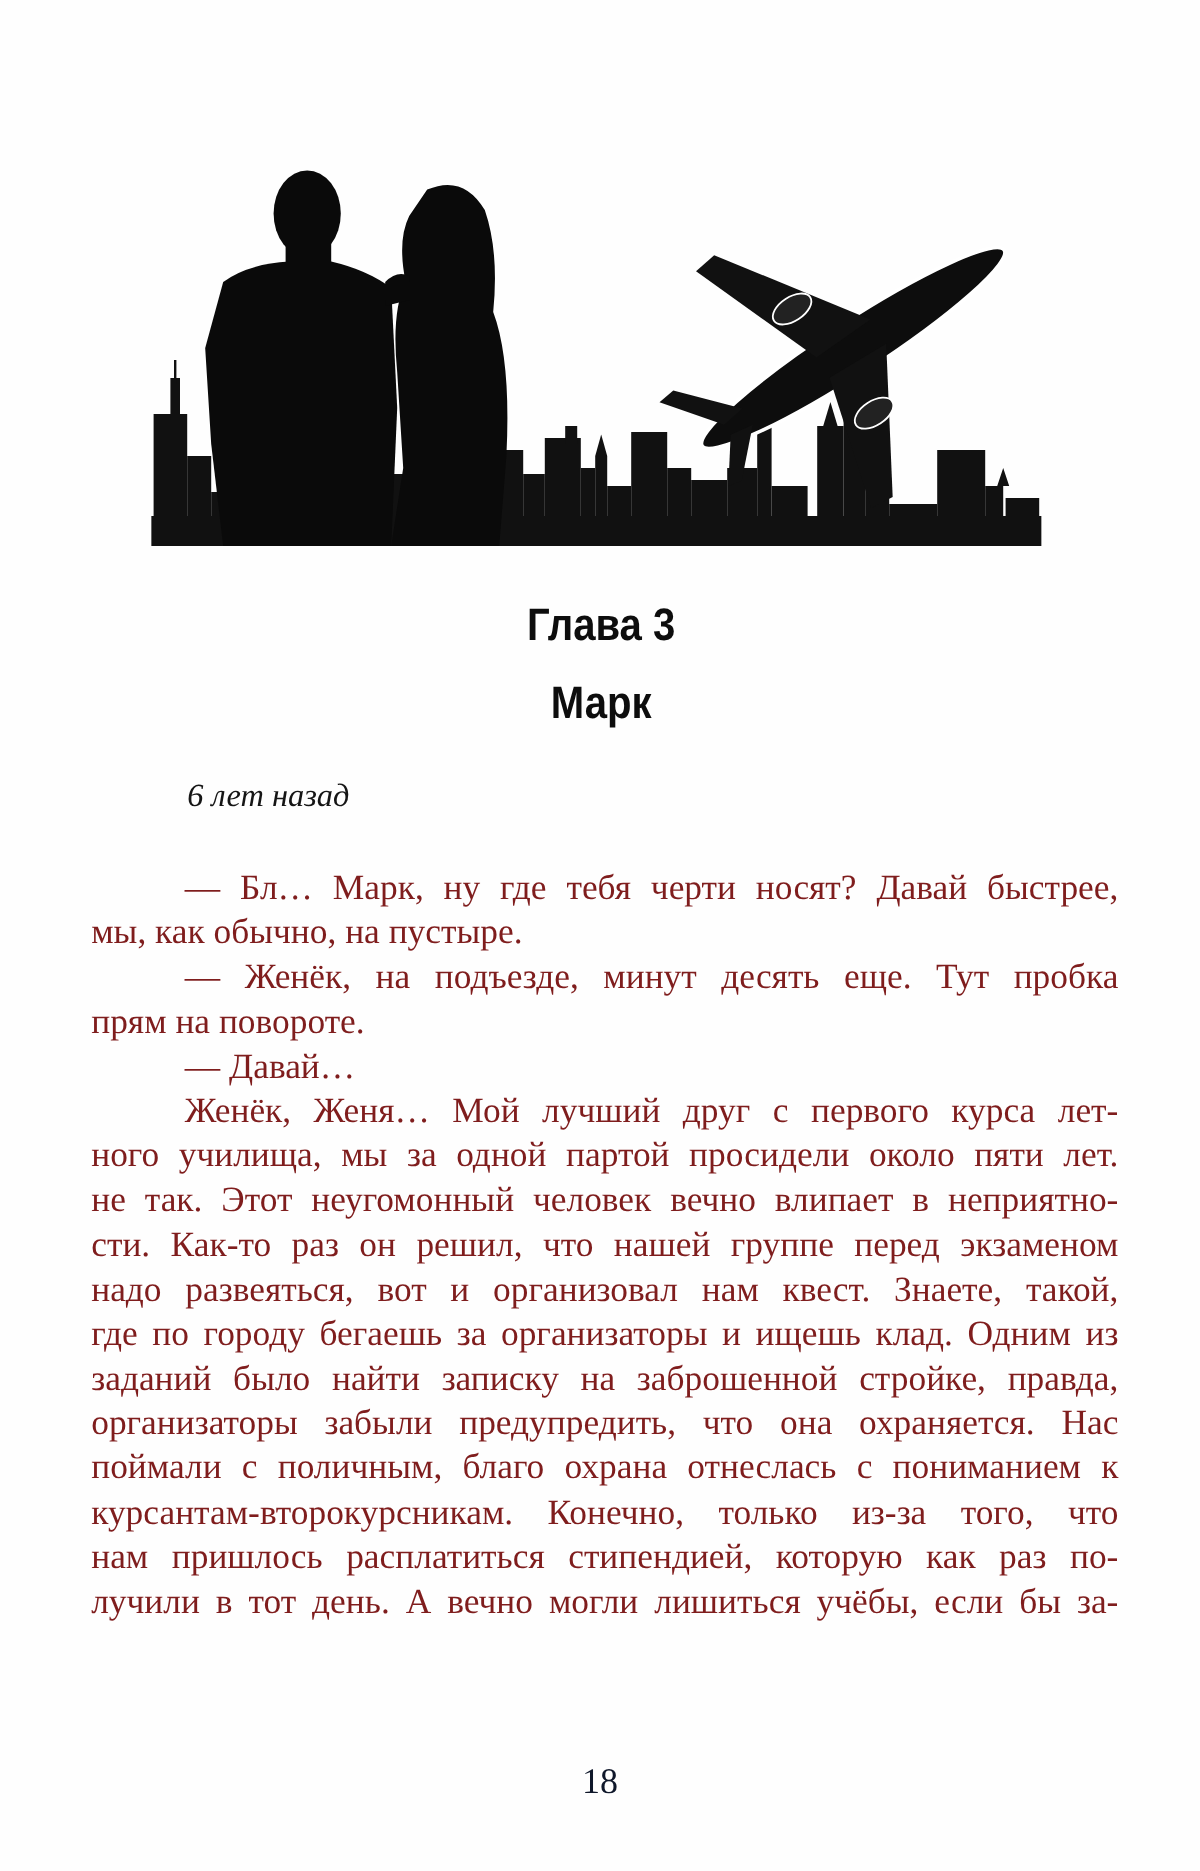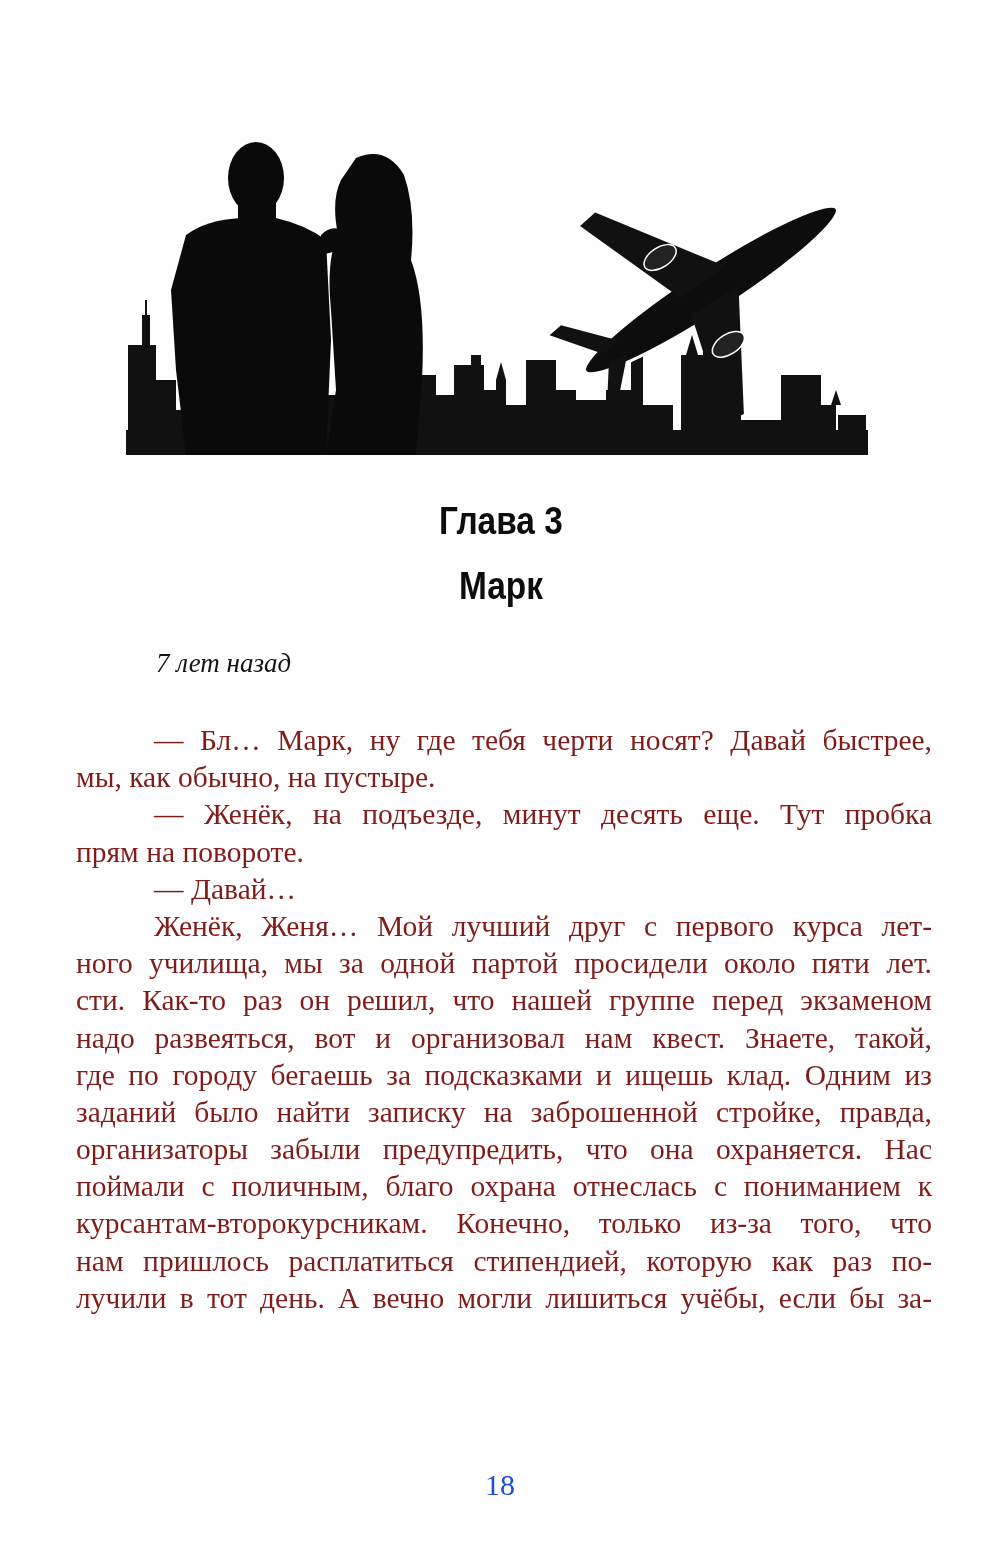--- a/index.html
+++ b/index.html
@@ -91,21 +91,21 @@
     .line.last {
       text-align-last: left;
     }
     .page-number {
       position: absolute;
       left: 0;
       width: 1000px;
       top: 1468px;
       text-align: center;
       font-size: 30px;
-      color: #1d4ed8;
+      color: #0f172a;
     }
   </style>
 </head>
 <body>
 
 <div class="page">
 
   <div class="illustration">
     <svg viewBox="0 0 742 325" xmlns="http://www.w3.org/2000/svg">
 
@@ -159,33 +159,34 @@
         <path d="M-125,5 L-150,40 L-138,42 L-105,8 Z" fill="#111"></path>
         <ellipse cx="-25" cy="-55" rx="18" ry="10" fill="#222" stroke="#fff" stroke-width="1.5"></ellipse>
         <ellipse cx="-15" cy="55" rx="18" ry="10" fill="#222" stroke="#fff" stroke-width="1.5"></ellipse>
       </g>
     </svg>
   </div>
 
   <div class="chapter-title">Глава 3</div>
   <div class="chapter-name">Марк</div>
 
-  <div class="epigraph">7 лет назад</div>
+  <div class="epigraph">6 лет назад</div>
 
   <div class="body-text">
     <span class="line indent">— Бл… Марк, ну где тебя черти носят? Давай быстрее,</span>
     <span class="line last">мы, как обычно, на пустыре.</span>
     <span class="line indent">— Женёк, на подъезде, минут десять еще. Тут пробка</span>
     <span class="line last">прям на повороте.</span>
     <span class="line indent last">— Давай…</span>
     <span class="line indent">Женёк, Женя… Мой лучший друг с первого курса лет-</span>
     <span class="line">ного училища, мы за одной партой просидели около пяти лет.</span>
+    <span class="line">не так. Этот неугомонный человек вечно влипает в неприятно-</span>
     <span class="line">сти. Как-то раз он решил, что нашей группе перед экзаменом</span>
     <span class="line">надо развеяться, вот и организовал нам квест. Знаете, такой,</span>
-    <span class="line">где по городу бегаешь за подсказками и ищешь клад. Одним из</span>
+    <span class="line">где по городу бегаешь за организаторы и ищешь клад. Одним из</span>
     <span class="line">заданий было найти записку на заброшенной стройке, правда,</span>
     <span class="line">организаторы забыли предупредить, что она охраняется. Нас</span>
     <span class="line">поймали с поличным, благо охрана отнеслась с пониманием к</span>
     <span class="line">курсантам-второкурсникам. Конечно, только из-за того, что</span>
     <span class="line">нам пришлось расплатиться стипендией, которую как раз по-</span>
     <span class="line">лучили в тот день. А вечно могли лишиться учёбы, если бы за-</span>
   </div>
 
   <div class="page-number">18</div>
 </div>

